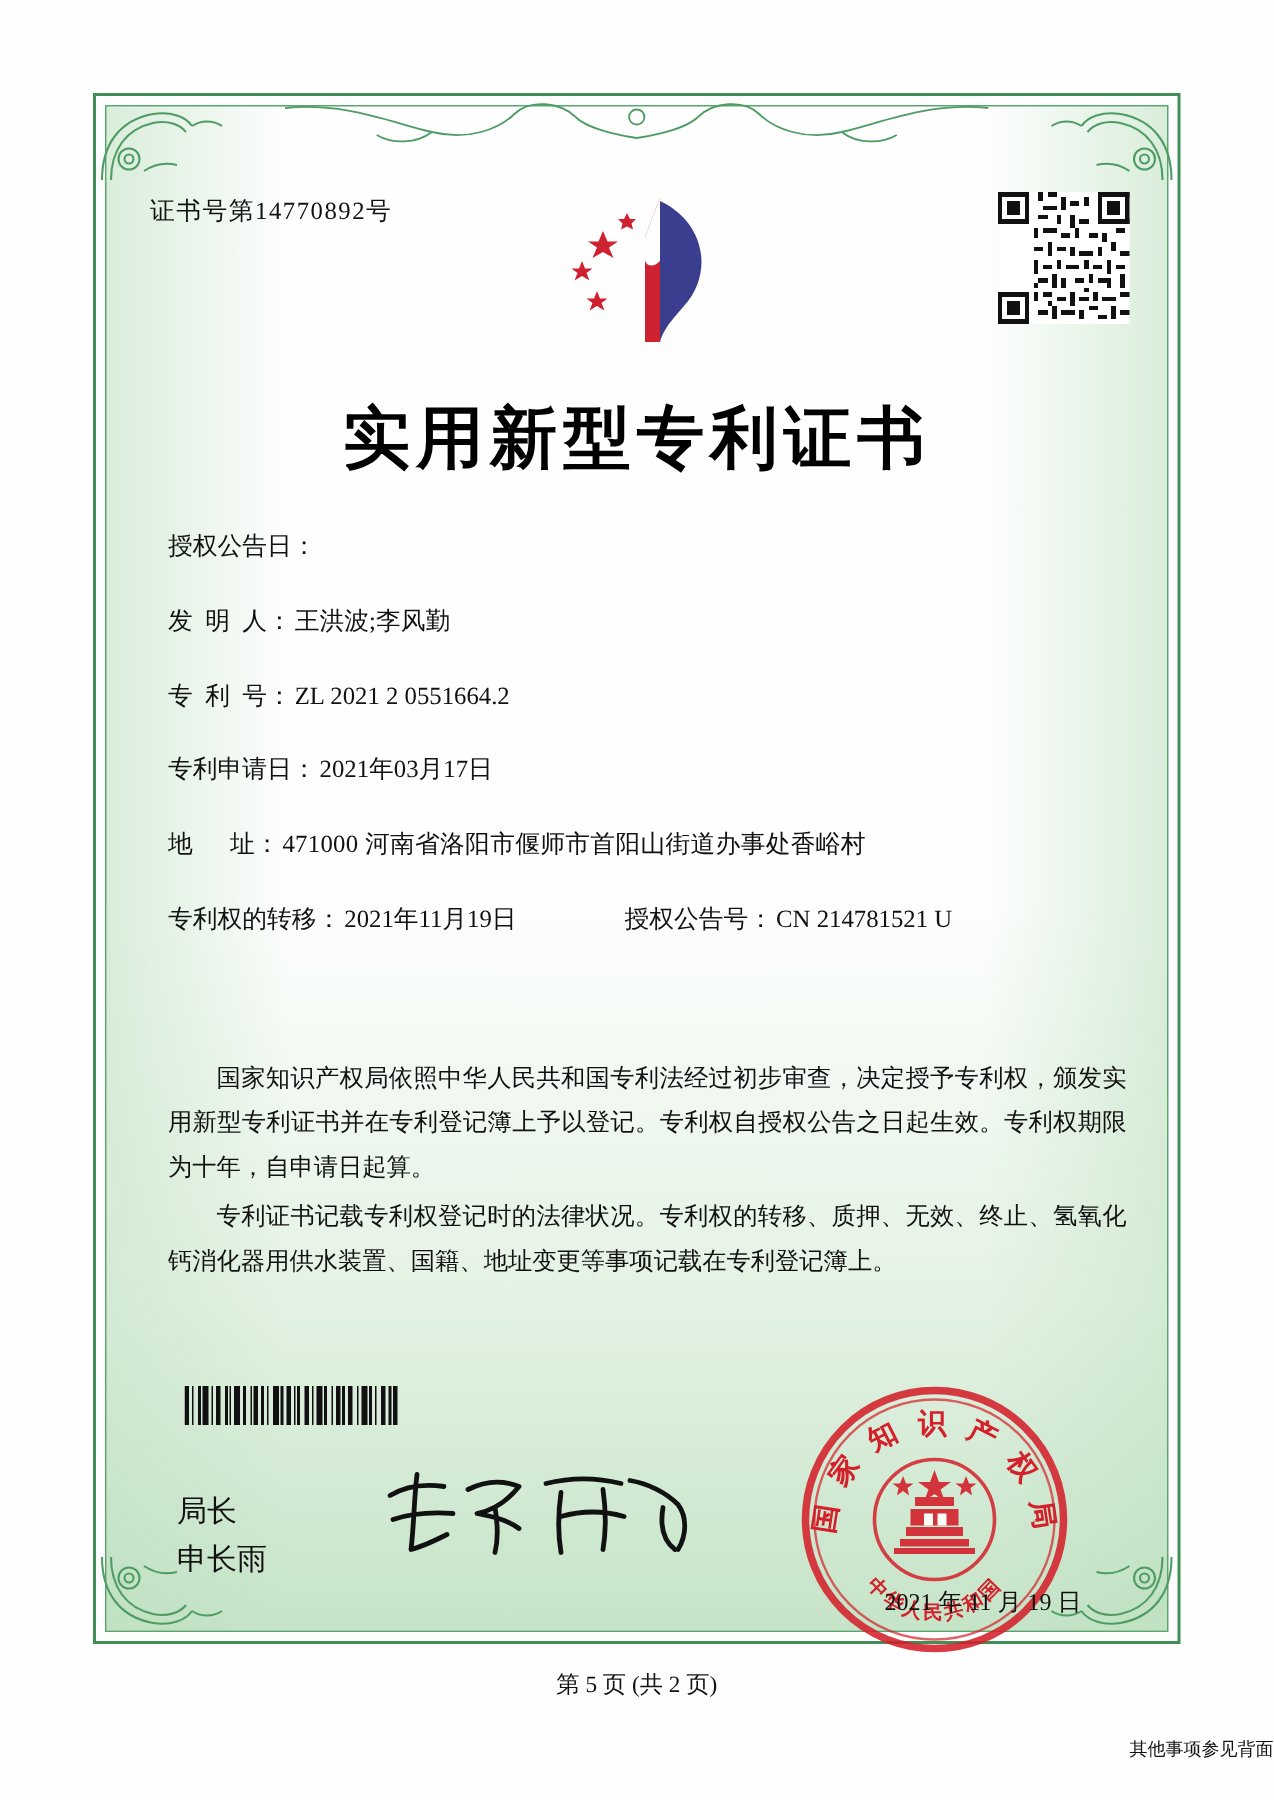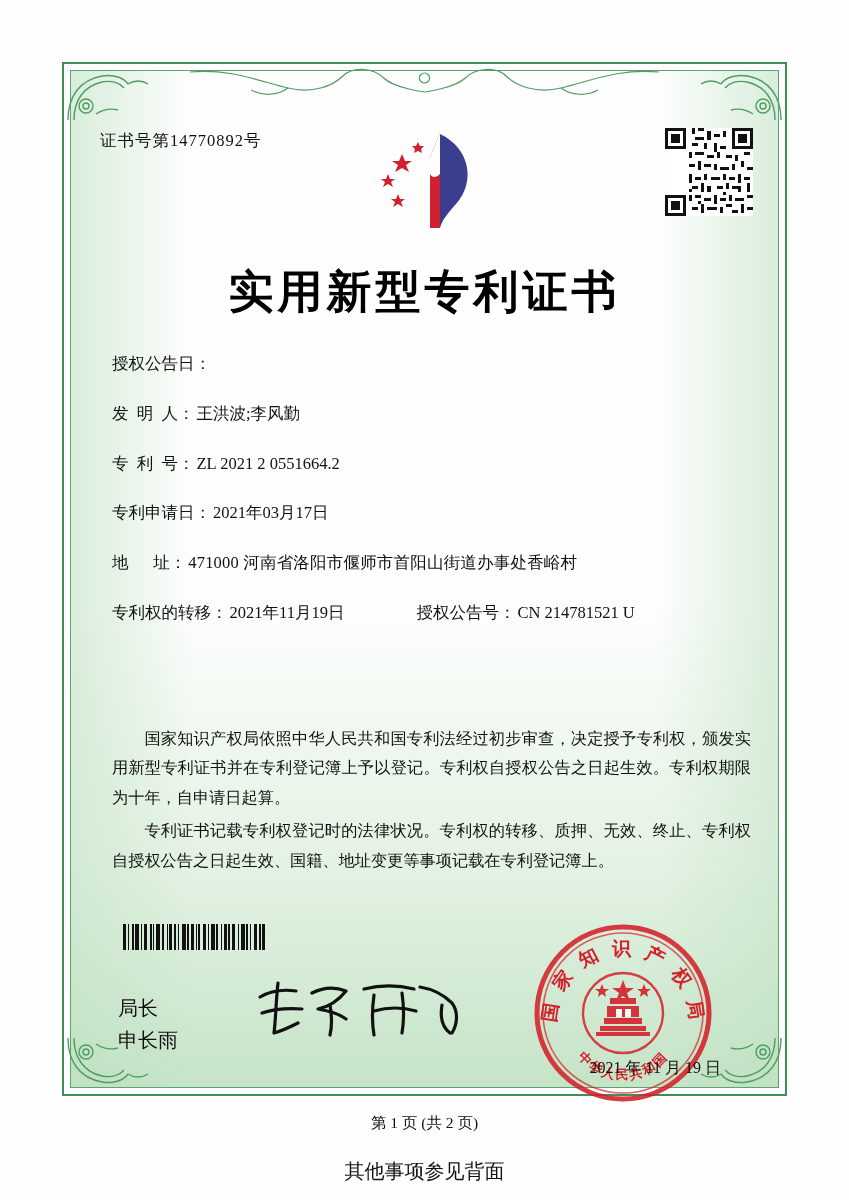--- a/index.html
+++ b/index.html
@@ -162,21 +162,20 @@
   
   .paras {
     position: absolute;
     left: 112px;
     right: 98px;
     top: 705px;
     font-size: 16.2px;
     line-height: 1.82;
     color: #111;
     text-align: justify;
-    margin-top: 20px;
   }
   .paras p {
     margin: 0 0 4px 0;
     text-indent: 2em;
   }
 
   
   .barcode {
     position: absolute;
     left: 123px;
@@ -236,22 +235,22 @@
     left: 0; right: 0;
     top: 1113px;
     text-align: center;
     font-size: 15.5px;
     color: #111;
   }
   .footnote {
     position: absolute;
     left: 0; right: 0;
     top: 1158px;
-    text-align: center;
-    font-size: 20px;
+    text-align: right;
+    font-size: 12px;
     color: #111;
   }
 </style>
 </head>
 <body>
 
 <div class="page">
 
   <div class="wash-left"></div>
   <div class="wash-right"></div>
@@ -447,21 +446,21 @@
       <span class="lbl">专利权的转移：</span>
       <span class="val">2021年11月19日</span>
       <span class="spacer"></span>
       <span class="lbl">授权公告号：</span>
       <span class="val">CN 214781521 U</span>
     </div>
   </div>
 
   <div class="paras">
     <p>国家知识产权局依照中华人民共和国专利法经过初步审查，决定授予专利权，颁发实用新型专利证书并在专利登记簿上予以登记。专利权自授权公告之日起生效。专利权期限为十年，自申请日起算。</p>
-    <p>专利证书记载专利权登记时的法律状况。专利权的转移、质押、无效、终止、专利权自授权公告之日起生效、国籍、地址变更等事项记载在专利登记簿上。</p>
+    <p>专利证书记载专利权登记时的法律状况。专利权的转移、质押、无效、终止、氢氧化钙消化器用供水装置、国籍、地址变更等事项记载在专利登记簿上。</p>
   </div>
 
   <div class="barcode">
     <i style="width:3px"></i>
       <i style="width:2px;background:transparent"></i>
     <i style="width:1px"></i>
       <i style="width:3px;background:transparent"></i>
     <i style="width:2px"></i>
       <i style="width:1px;background:transparent"></i>
     <i style="width:4px"></i>
@@ -576,16 +575,16 @@
         </text>
         <text font-family="DejaVu Serif, Liberation Serif, serif" font-size="13" font-weight="bold" fill="#d4202a" letter-spacing="2">
           <textPath href="#sealArcBottom" startOffset="50%" text-anchor="middle">中华人民共和国</textPath>
         </text>
       </g>
     </svg>
   </div>
 
   <div class="seal-date">2021 年 11 月 19 日</div>
 
-  <div class="page-num">第 1 页 (共 2 页)</div>
+  <div class="page-num">第 5 页 (共 2 页)</div>
   <div class="footnote">其他事项参见背面</div>
 
 </div>
 
 </body></html>

